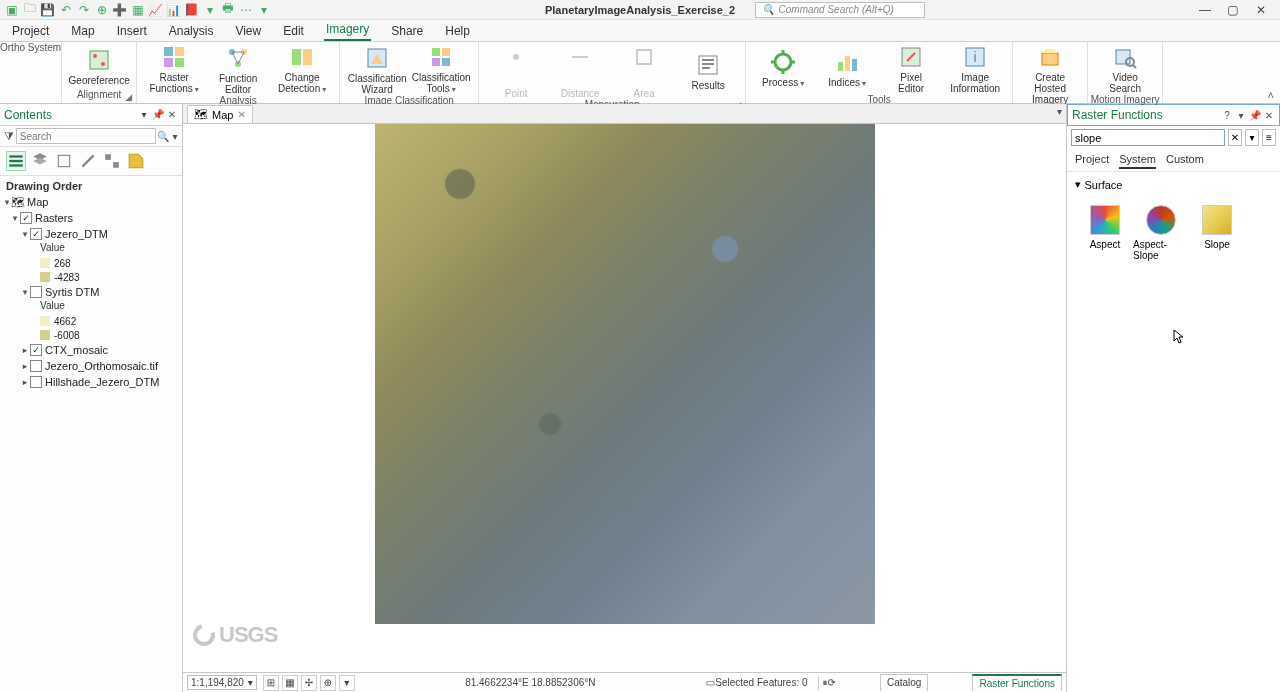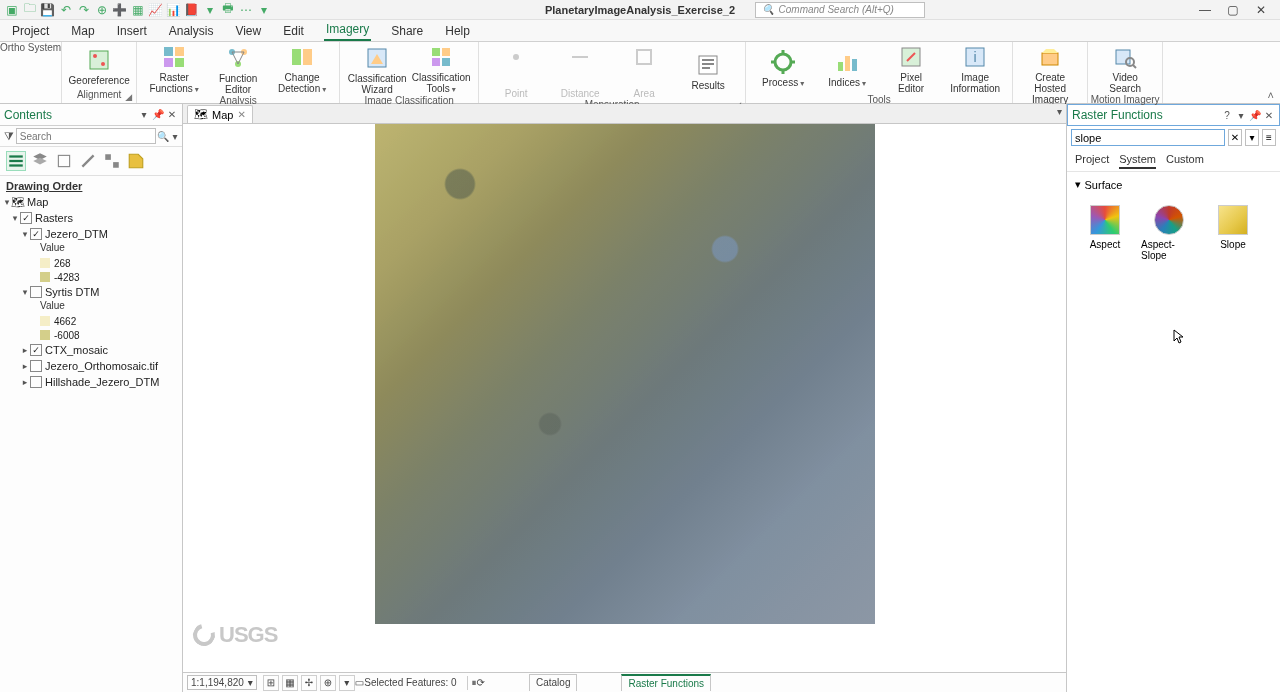--- a/index.html
+++ b/index.html
@@ -45,21 +45,21 @@
 
 .contents .search-row { display: flex; align-items: center; padding: 2px 4px; gap: 2px; border-bottom: 1px solid #e0e0e0; }
 .contents .search-row .funnel { width: 14px; font-size: 11px; color: #555; }
 .contents .search-row input { flex: 1; height: 16px; font-size: 10px; padding: 0 3px; border: 1px solid #bfbfbf; }
 .contents .search-row .sbtn { width: 14px; font-size: 10px; color: #555; text-align: center; }
 
 .contents .view-btns { display: flex; gap: 4px; padding: 4px 6px; border-bottom: 1px solid #e0e0e0; }
 .contents .view-btns .vb { width: 20px; height: 20px; border: 1px solid transparent; display:flex; align-items:center; justify-content:center; cursor:pointer; }
 .contents .view-btns .vb.active { border-color: #9db; background: #e8f4ec; }
 
-.contents .section-title { font-size: 11px; font-weight: 600; color: #333; padding: 4px 6px 2px 6px; text-decoration: underline; }
+.contents .section-title { font-size: 11px; font-weight: 600; color: #333; padding: 4px 6px 2px 6px; }
 
 .tree { font-size: 11px; color: #222; padding: 0 2px 6px 2px; overflow-y: auto; flex: 1; }
 .tree .row { display: flex; align-items: center; height: 16px; }
 .tree .tw { width: 10px; text-align: center; font-size: 9px; color: #555; cursor: pointer; }
 .tree .cb { width: 12px; height: 12px; border: 1px solid #888; margin-right: 3px; display:flex; align-items:center; justify-content:center; font-size: 9px; line-height: 9px; cursor: pointer; }
 .tree .cb.checked::after { content: "✓"; color: #222; }
 .tree .ic { width: 12px; height: 12px; margin-right: 3px; display:flex; align-items:center; justify-content:center; }
 .tree .lbl { white-space: nowrap; }
 .tree .ind1 { padding-left: 8px; }
 .tree .ind2 { padding-left: 18px; }
@@ -99,21 +99,21 @@
 .rfpane { width: 214px; border-left: 1px solid #c7c7c7; display: flex; flex-direction: column; background: #fff; }
 .rfpane .pane-head { border: 1px solid #6fa8dc; }
 .rfpane .search-row { display: flex; align-items: center; padding: 3px 4px; gap: 3px; }
 .rfpane .search-row input { flex: 1; height: 17px; font-size: 11px; padding: 0 3px; border: 1px solid #6fa8dc; }
 .rfpane .search-row .clr, .rfpane .search-row .dd, .rfpane .search-row .menu { width: 14px; height: 17px; border: 1px solid #bfbfbf; font-size: 10px; display:flex; align-items:center; justify-content:center; cursor:pointer; }
 .rfpane .subtabs { display: flex; gap: 10px; padding: 4px 8px 2px 8px; font-size: 11px; border-bottom: 1px solid #e5e5e5; }
 .rfpane .subtabs .st { color: #333; cursor: pointer; padding-bottom: 2px; }
 .rfpane .subtabs .st.active { border-bottom: 2px solid #333; font-weight: 500; }
 .rfpane .cat { padding: 6px 8px; font-size: 11px; }
 .rfpane .cat .cat-head { display: flex; align-items: center; gap: 4px; font-weight: 500; cursor: pointer; }
-.rfpane .items { display: flex; gap: 8px; padding: 8px 10px; }
+.rfpane .items { display: flex; gap: 0; padding: 8px 10px; }
 .rfpane .item { display: flex; flex-direction: column; align-items: center; width: 56px; font-size: 10px; cursor: pointer; }
 .rfpane .item .thumb { width: 30px; height: 30px; border: 1px solid #ccc; margin-bottom: 4px; }
 .thumb.aspect { background: conic-gradient(#e74c3c, #f1c40f, #2ecc71, #3498db, #9b59b6, #e74c3c); }
 .thumb.aspectslope { background: conic-gradient(#c0392b, #d35400, #16a085, #2980b9, #8e44ad, #c0392b); border-radius: 50%; }
 .thumb.slope { background: linear-gradient(135deg, #f7e38b 0%, #e6c84a 60%, #d4b020 100%); }
 
 
 .cursor-arrow { position: absolute; width: 12px; height: 16px; pointer-events: none; }
 .cursor-arrow svg { width: 12px; height: 16px; }
 </style>
@@ -487,20 +487,21 @@
         <span>1:1,194,820</span>
           <span>▾</span>
       </div>
       <div class="sb-icons">
         <span class="sbi">⊞</span>
         <span class="sbi">▦</span>
         <span class="sbi">✢</span>
         <span class="sbi">⊕</span>
         <span class="sbi">▾</span>
       </div>
+      <span class="coords">81.4662234°E 18.8852306°N</span>
       <span>▭</span>
       <span class="sel"><span>Selected Features:</span> <span>0</span></span>
       <span class="sep"></span>
       <span class="sbi" style="border:none">⏸</span>
       <span class="sbi" style="border:none">⟳</span>
       <div class="right-tabs">
         <span class="rt">Catalog</span>
         <span class="rt active">Raster Functions</span>
       </div>
     </div>

